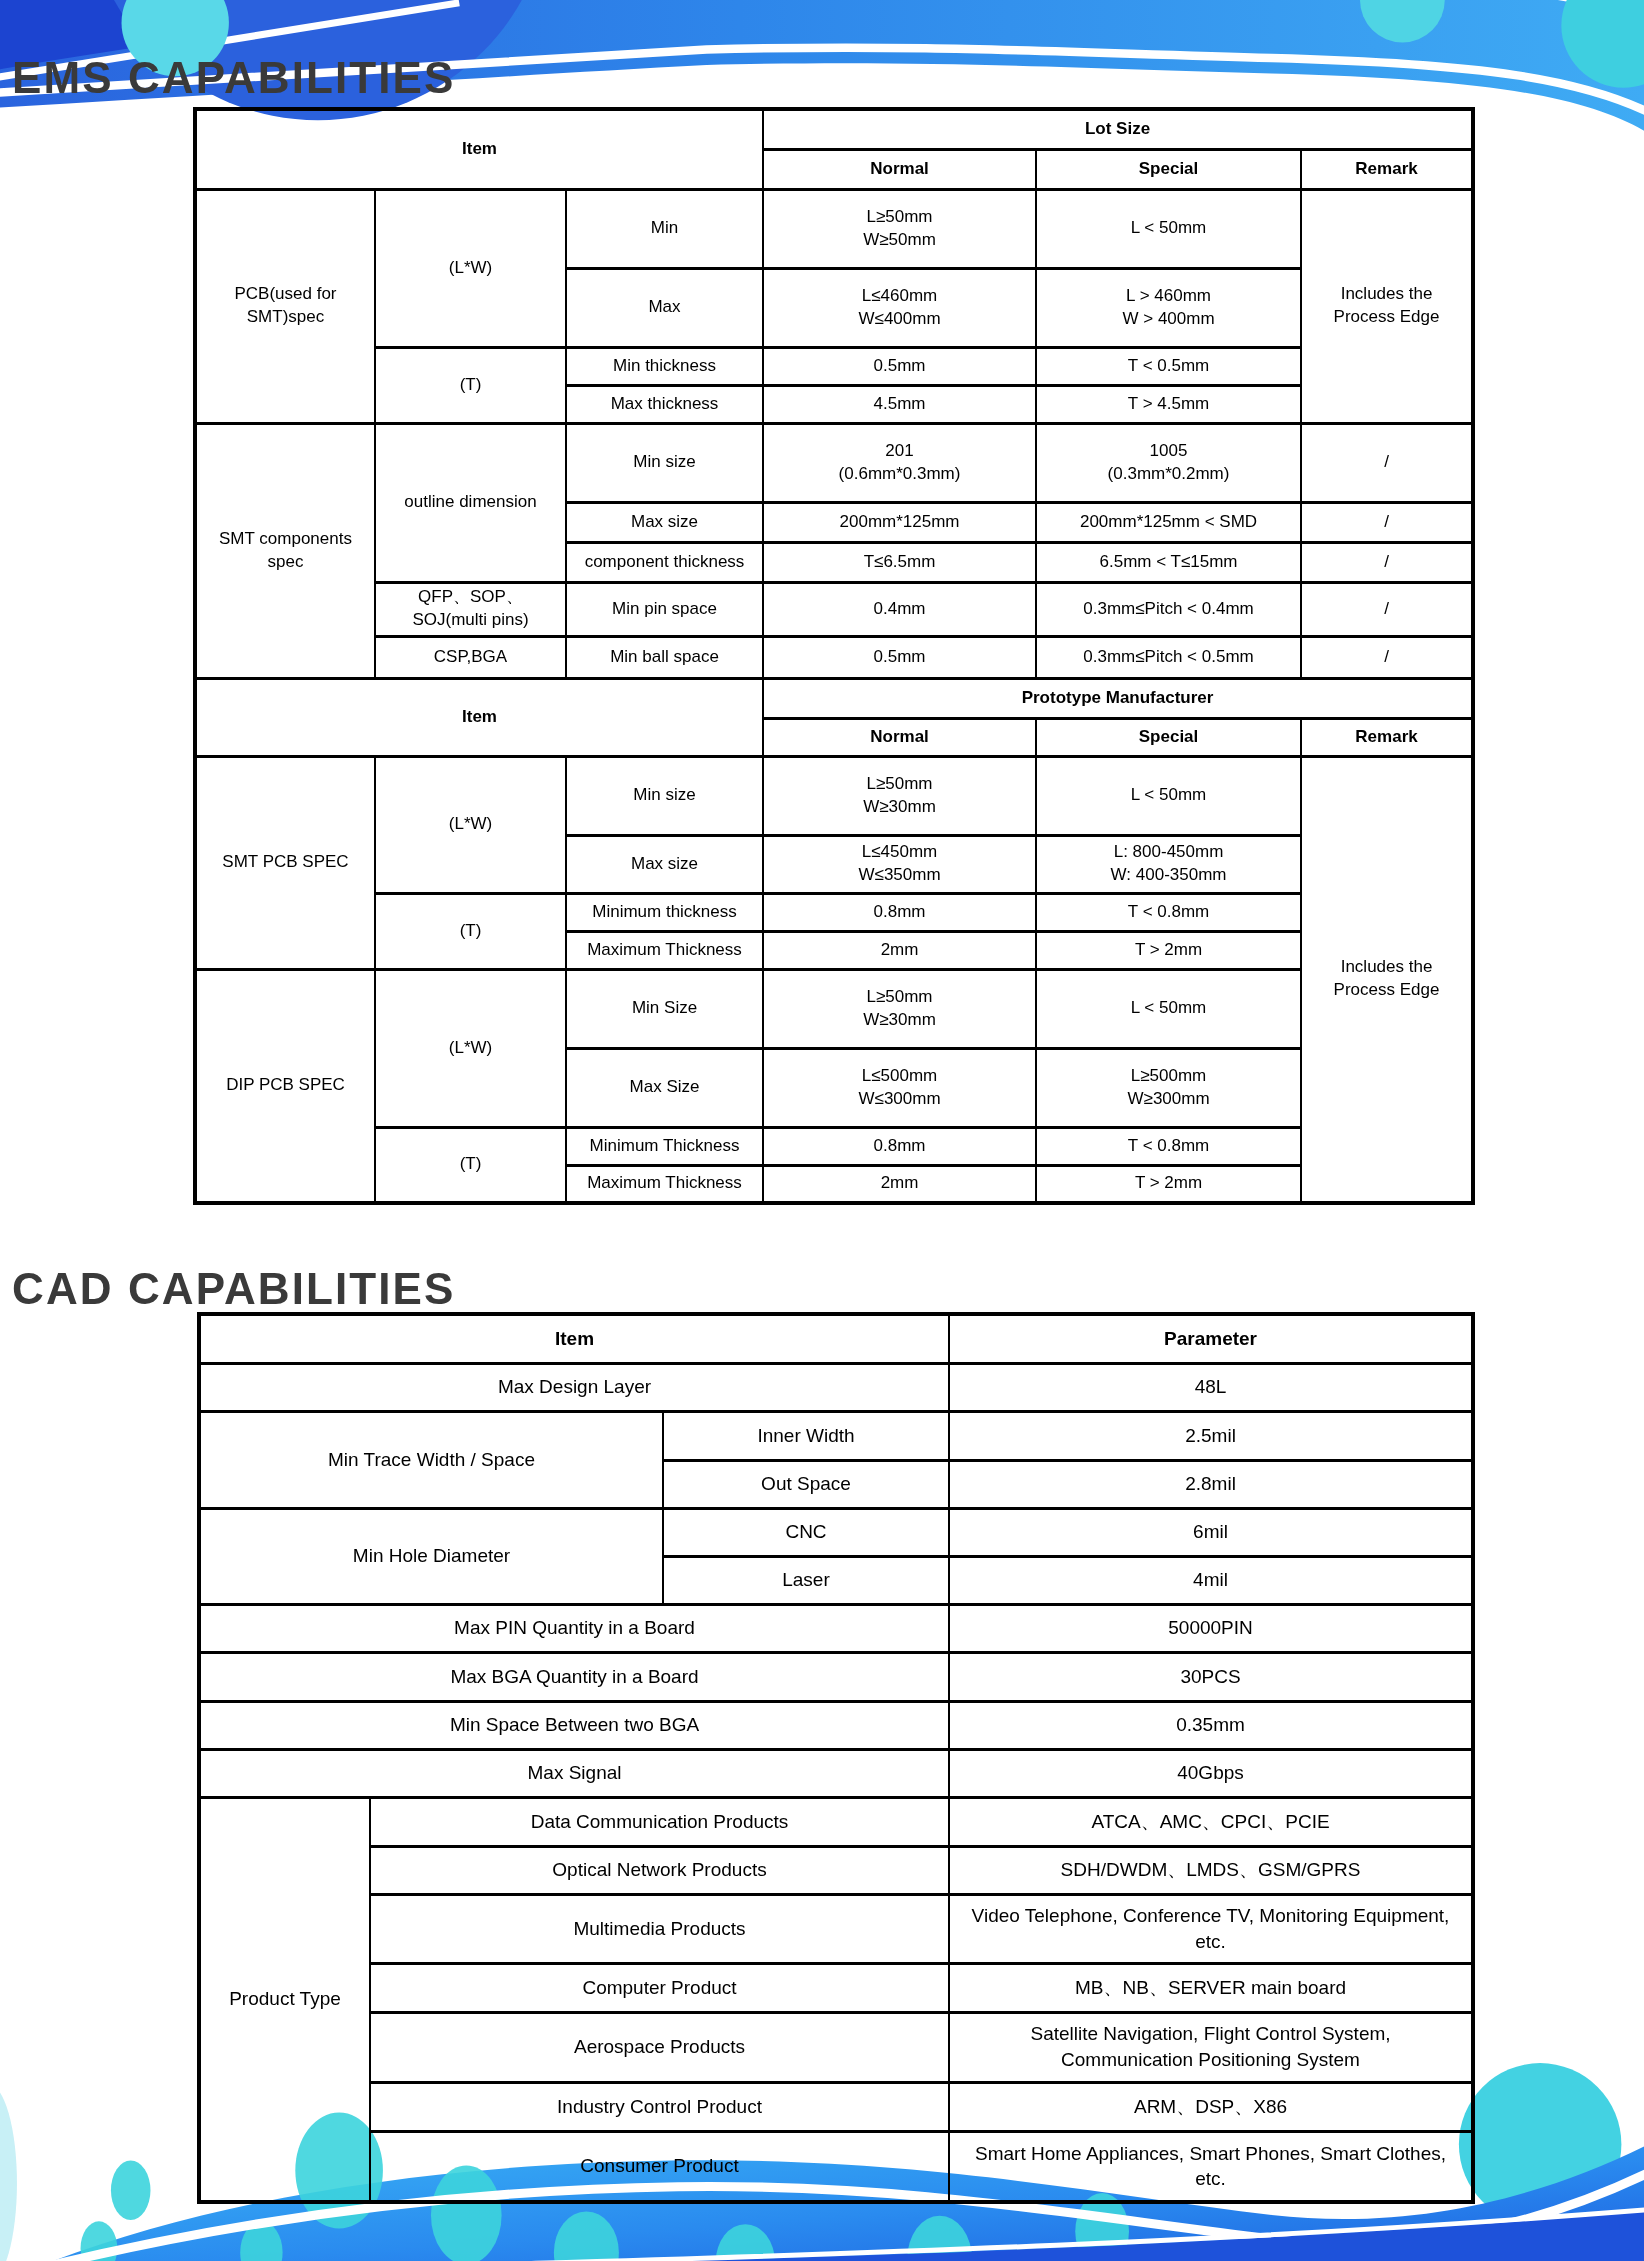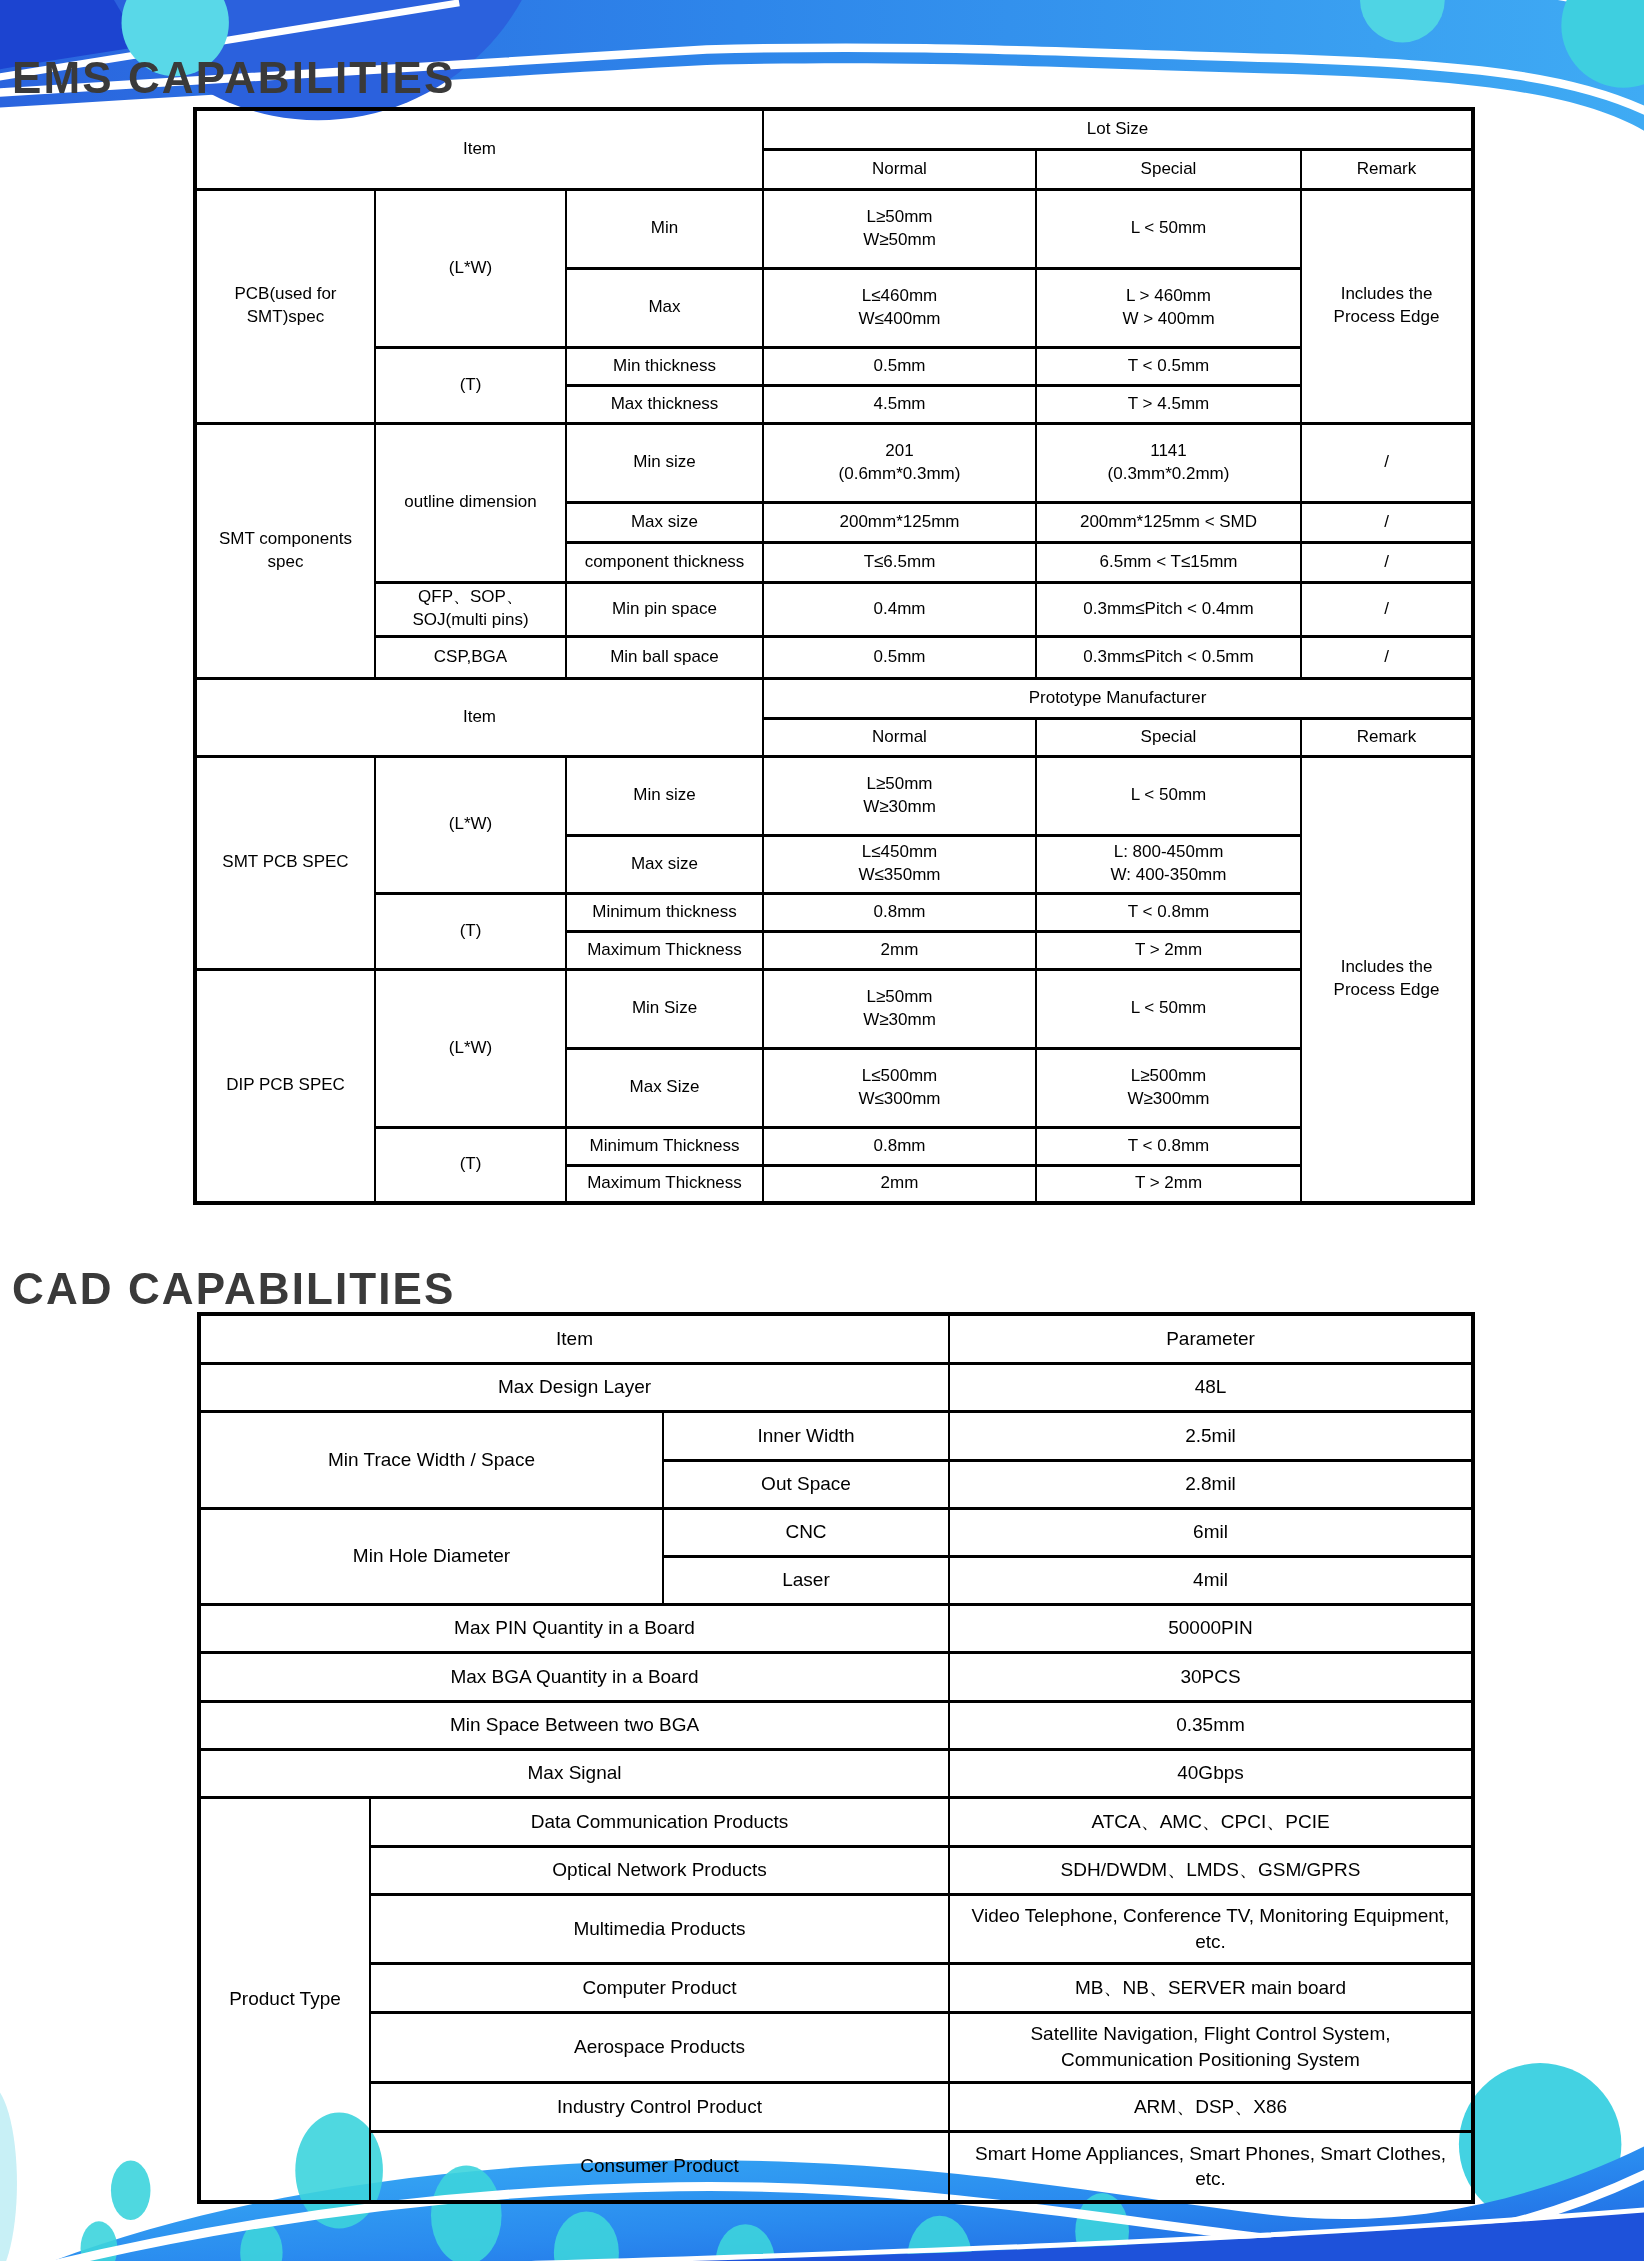--- a/index.html
+++ b/index.html
@@ -21,21 +21,21 @@
     background:transparent;
   }
   #ems-table{left:193px;top:107px;width:1278px;font-size:17px;}
   #cad-table{left:197px;top:1312px;width:1275px;font-size:19px;}
   table.spec td{
     border:2.1px solid #000;border-top-width:3.5px;border-bottom-width:3.5px;
     text-align:center;vertical-align:middle;padding:0 5.7px;background:transparent;
     line-height:1.35;
   }
   table.spec{border:4.2px solid #000;}
-  td.b{font-weight:normal;}
+  td.b{font-weight:bold;}
   td.pre{white-space:pre-line;}
   td.sp{line-height:2.35;margin-left:29px;}
   #cad-table td.param{padding:0 15.5px;}
 </style>
 </head>
 <body>
 
 <div class="deco deco-top">
   <svg width="1644" height="212" viewBox="0 0 2327 300" xmlns="http://www.w3.org/2000/svg">
     <defs>
@@ -152,21 +152,21 @@
     <td>4.5mm</td>
     <td>T &gt; 4.5mm</td>
   </tr>
 
   <tr style="height:79px">
     <td rowspan="5">SMT components spec</td>
     <td rowspan="3">outline dimension</td>
     <td>Min size</td>
     <td class="pre sp">201
 (0.6mm*0.3mm)</td>
-    <td class="pre sp">1141
+    <td class="pre sp">1005
 (0.3mm*0.2mm)</td>
     <td>/</td>
   </tr>
   <tr style="height:40px">
     <td>Max size</td>
     <td>200mm*125mm</td>
     <td>200mm*125mm &lt; SMD</td>
     <td>/</td>
   </tr>
   <tr style="height:40px">

